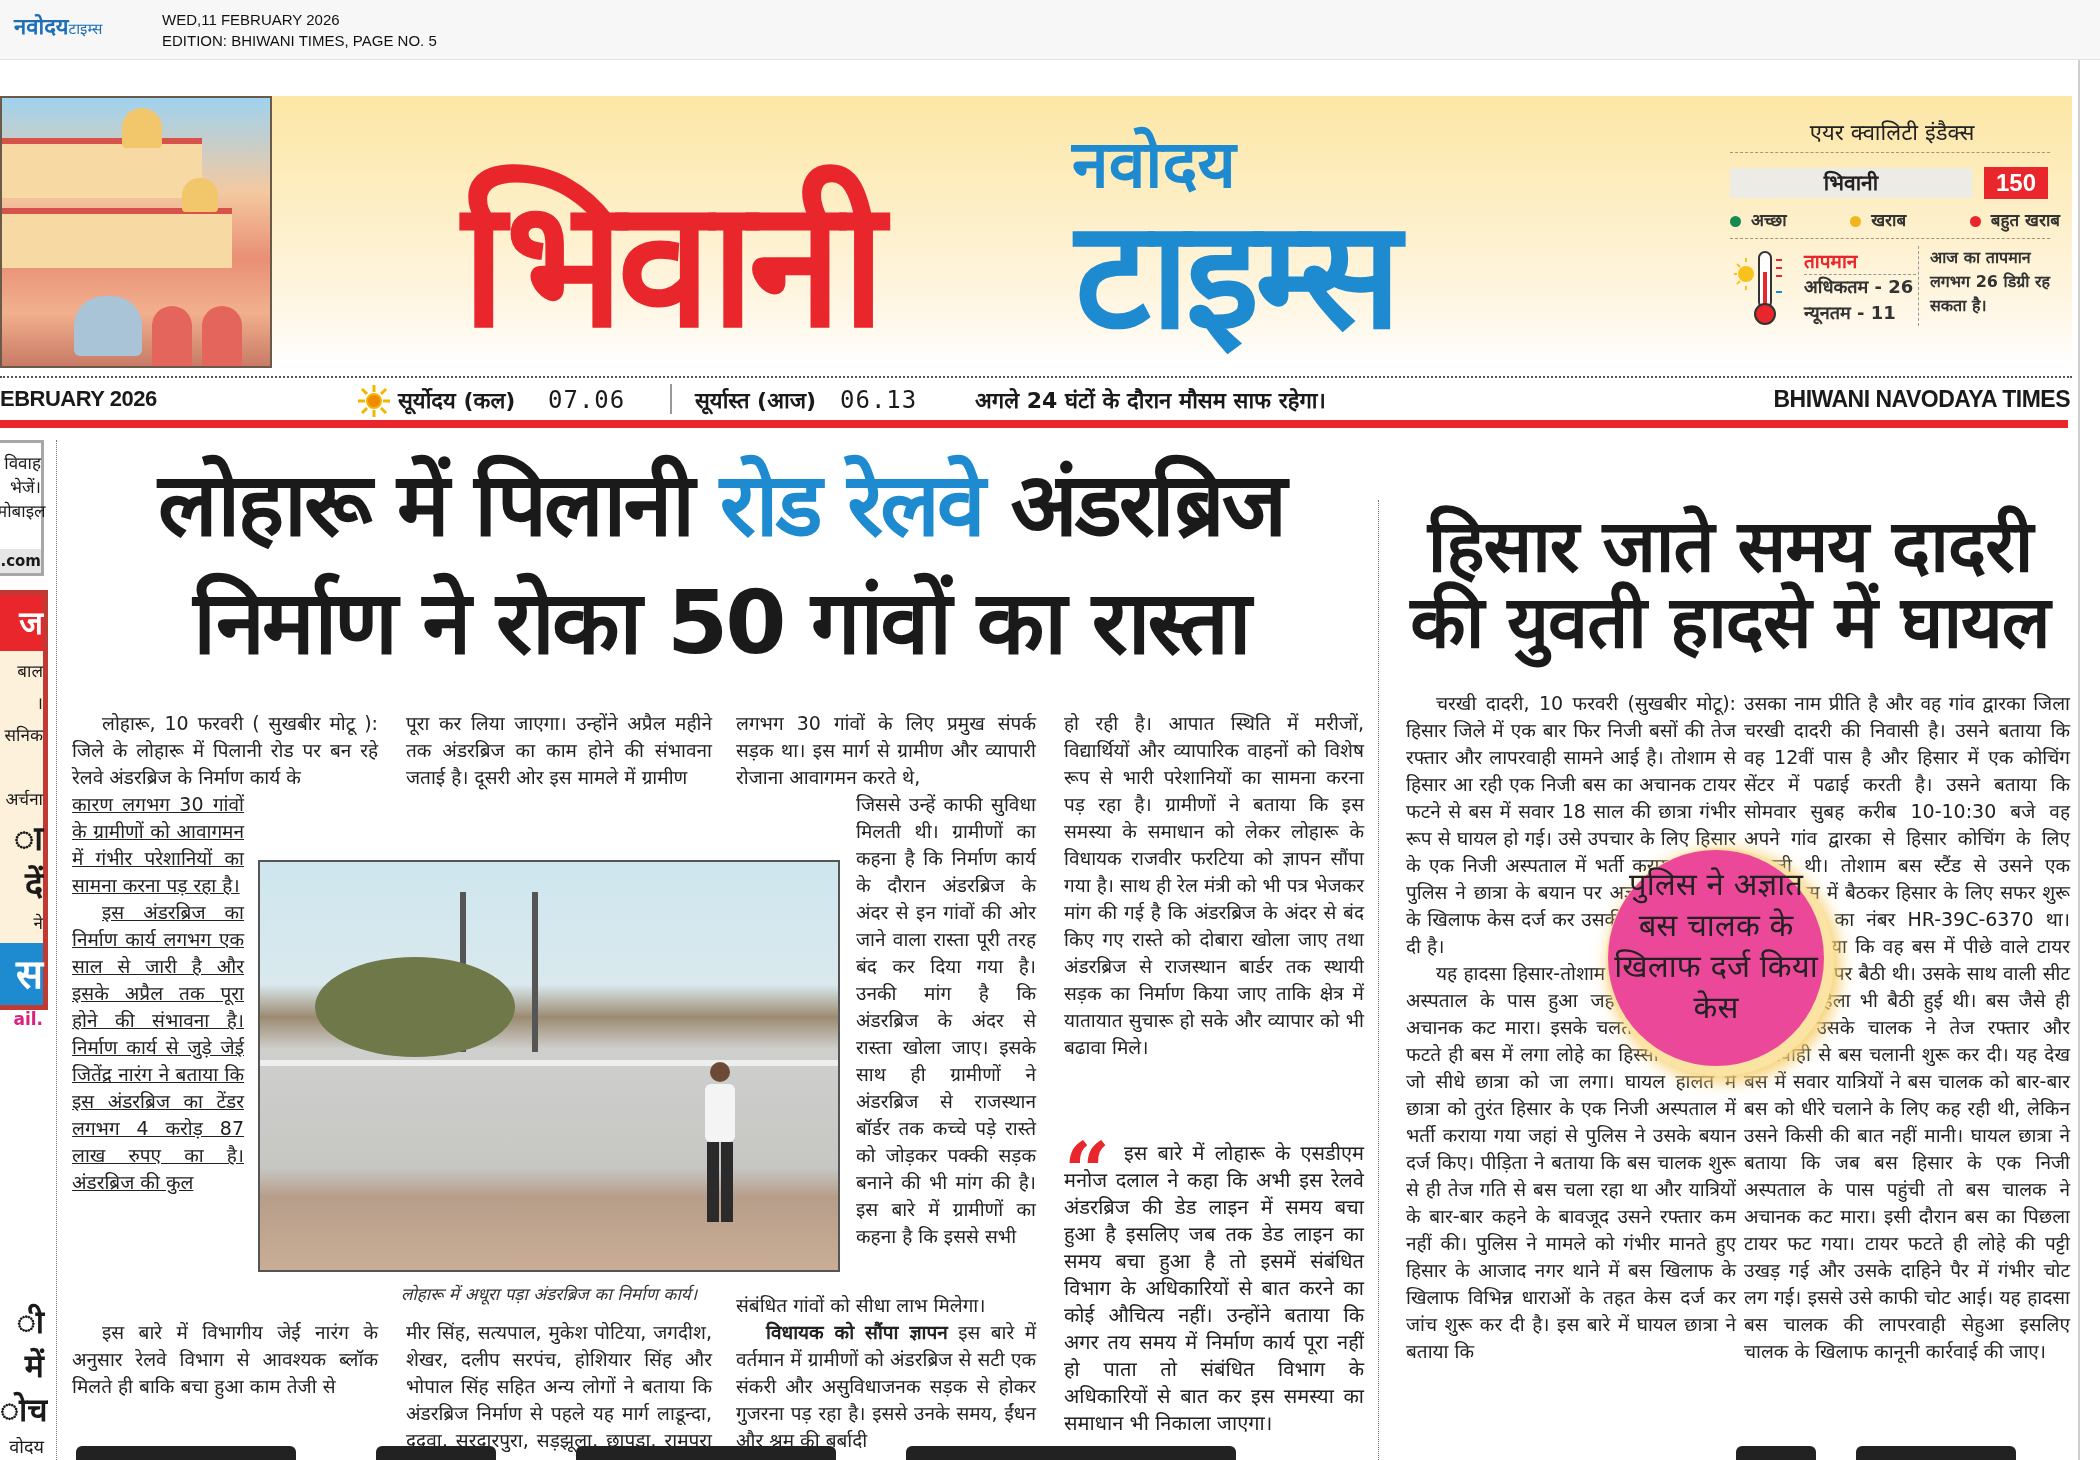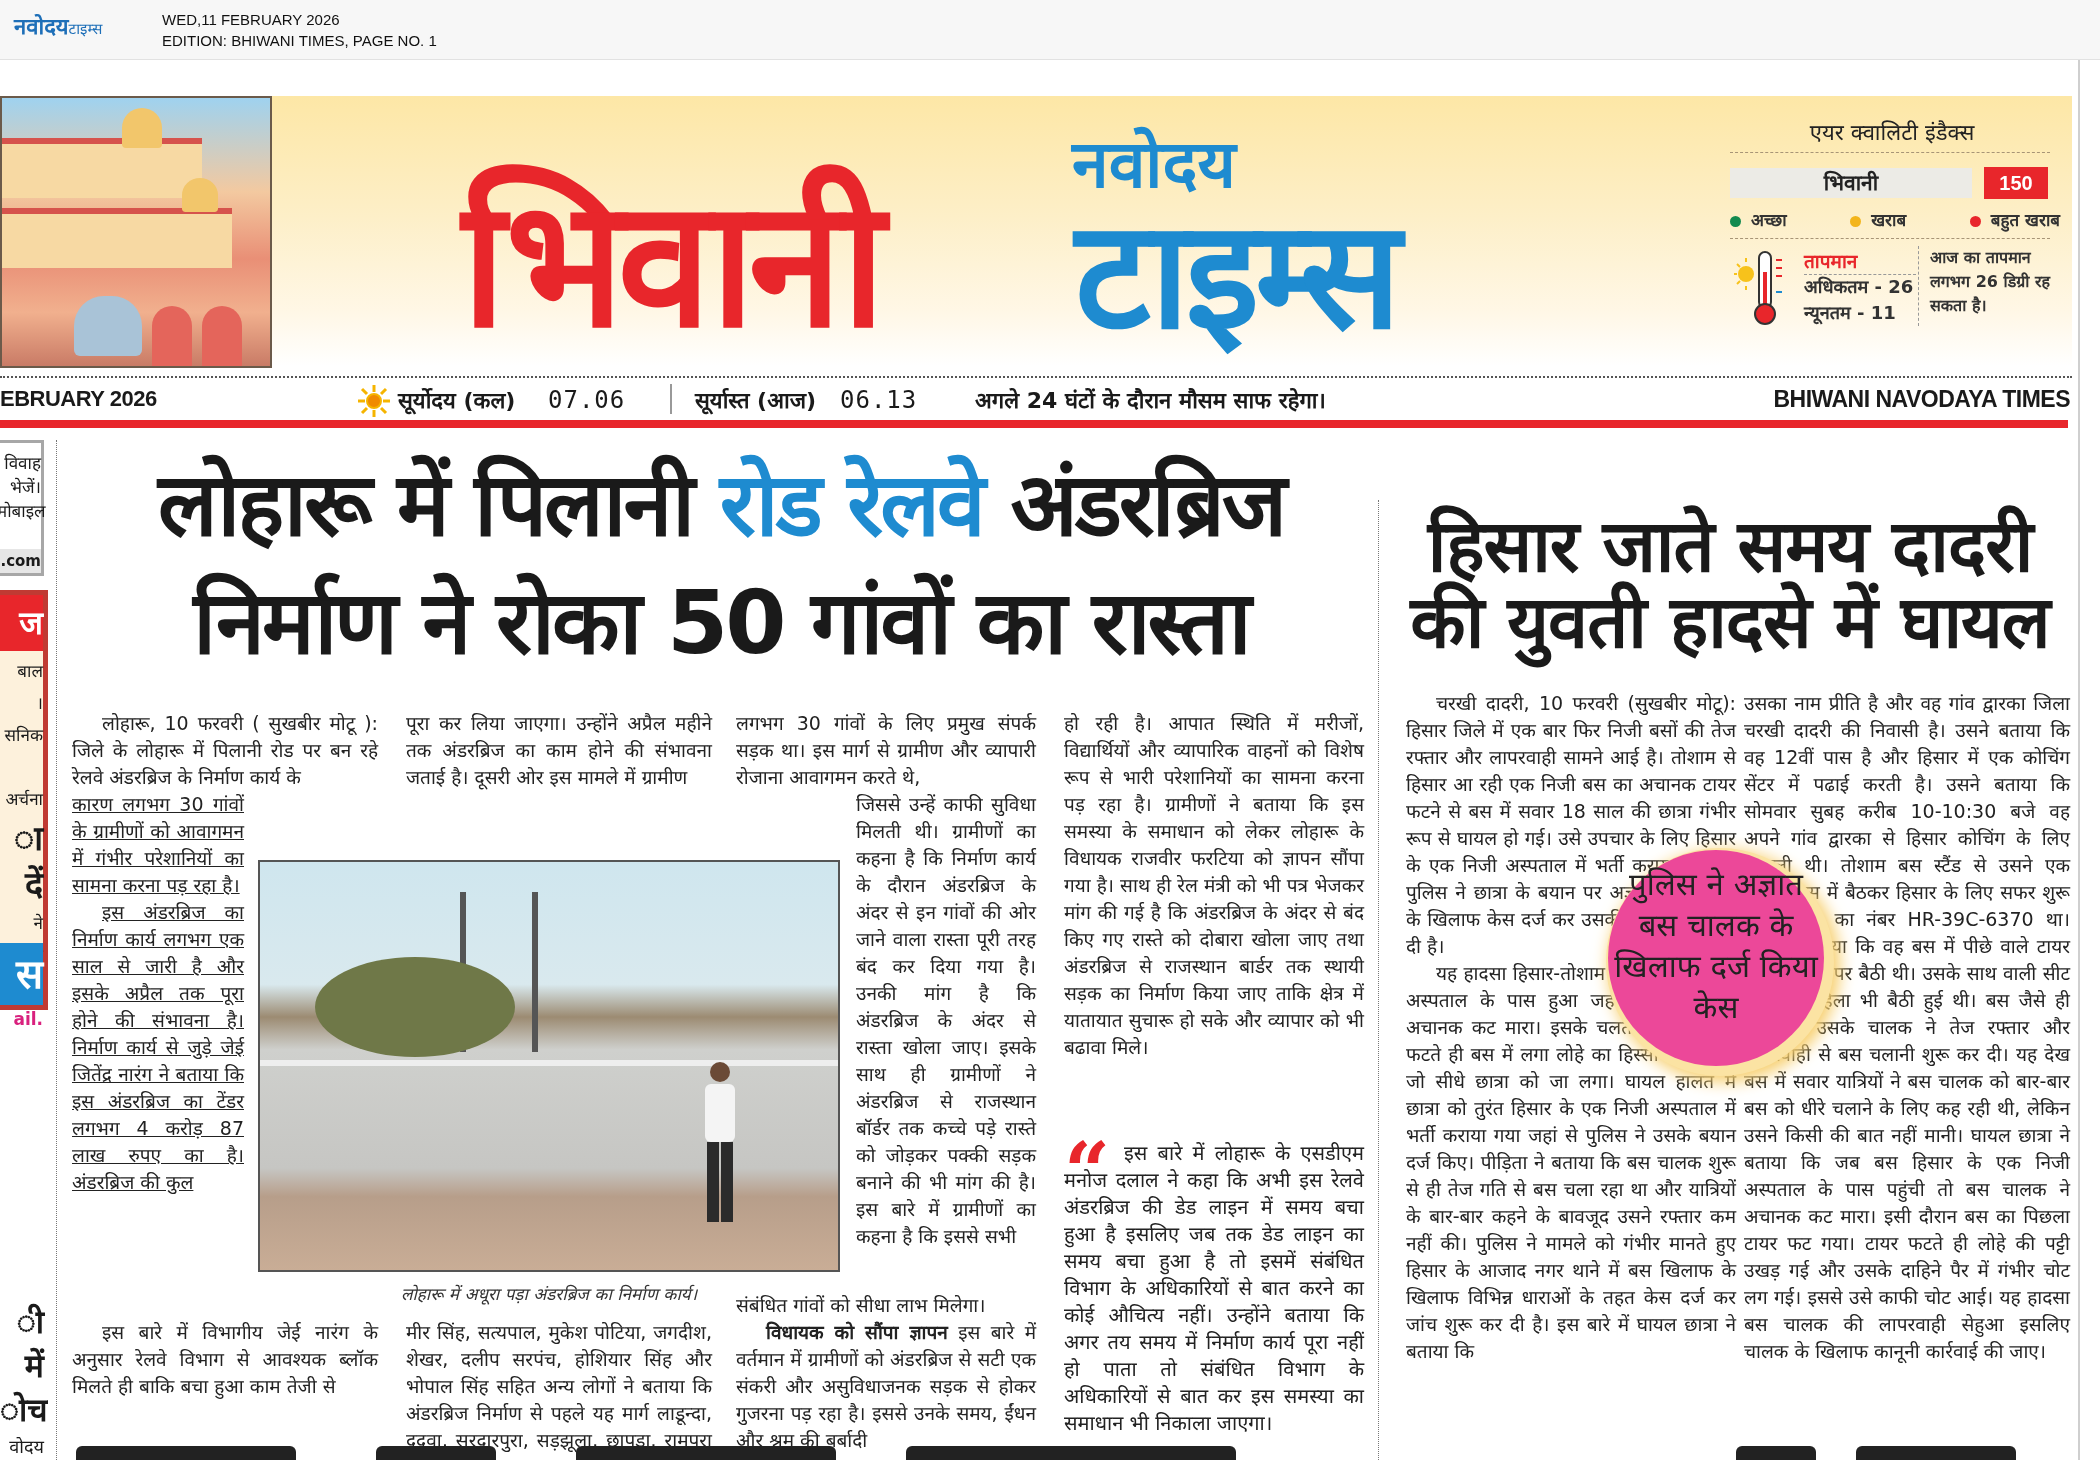--- a/index.html
+++ b/index.html
@@ -25,21 +25,21 @@
 
   .title-hi { position: absolute; left: 462px; top: 120px; font-size: 168px; font-weight: bold; color: #e8262b; letter-spacing: -6px; line-height: 1; font-family: "DejaVu Sans", sans-serif; transform: scaleY(1.05); }
   .title-navodaya { position: absolute; left: 1072px; top: 72px; font-size: 66px; font-weight: bold; color: #1e8bd0; line-height: 1; }
   .title-times { position: absolute; left: 1075px; top: 140px; font-size: 150px; font-weight: bold; color: #1e8bd0; letter-spacing: -4px; line-height: 1; }
 
   
   .aqi { position: absolute; left: 1712px; top: 36px; width: 360px; height: 272px; }
   .aqi .hd { position: absolute; left: 0; top: 20px; width: 360px; text-align: center; font-size: 22px; color: #222; }
   .aqi .rule { position: absolute; left: 18px; width: 320px; height: 0; border-top: 1px dashed #a79476; }
   .aqi .city { position: absolute; left: 18px; top: 72px; width: 242px; height: 30px; background: #ecebe6; text-align: center; font-size: 21px; font-weight: bold; line-height: 30px; color: #222; }
-  .aqi .val { position: absolute; left: 272px; top: 71px; width: 64px; height: 32px; background: #e8262b; color: #fff; font-weight: bold; font-size: 20px; text-align: center; line-height: 32px; font-family: "Liberation Sans", sans-serif; }
+  .aqi .val { position: absolute; left: 272px; top: 71px; width: 64px; height: 32px; background: #e8262b; color: #fff; font-weight: bold; font-size: 24px; text-align: center; line-height: 32px; font-family: "Liberation Sans", sans-serif; }
   .aqi .legend { position: absolute; left: 18px; top: 112px; width: 330px; display: flex; justify-content: space-between; font-size: 17px; font-weight: bold; color: #333; gap: 28px; }
   .aqi .legend span.dot { display: inline-block; width: 11px; height: 11px; border-radius: 50%; margin-right: 10px; vertical-align: middle; }
   .aqi .thermo { position: absolute; left: 20px; top: 152px; width: 60px; height: 80px; }
   .aqi .temp-label { position: absolute; left: 92px; top: 152px; font-size: 19px; color: #e8262b; font-weight: bold; border-bottom: 1px dashed #999; width: 112px; }
   .aqi .temp-max { position: absolute; left: 92px; top: 178px; font-size: 18px; font-weight: bold; color: #333; }
   .aqi .temp-min { position: absolute; left: 92px; top: 204px; font-size: 18px; font-weight: bold; color: #333; }
   .aqi .vsep { position: absolute; left: 206px; top: 150px; height: 80px; border-left: 1px dashed #999; }
   .aqi .note { position: absolute; left: 218px; top: 150px; width: 130px; font-size: 16px; line-height: 24px; font-weight: bold; color: #333; }
 
   
@@ -97,21 +97,21 @@
   .bottom-hint { position: absolute; left: 76px; top: 1386px; width: 1990px; height: 14px; overflow: hidden; }
   .bottom-hint span { position: absolute; top: 0; height: 14px; background: #222; border-radius: 6px 6px 0 0; }
 </style>
 </head>
 <body>
 
 <div class="topbar">
   <div class="logo"><span>नवोदय</span><small>टाइम्स</small></div>
   <div class="meta">
     <div>WED,11 FEBRUARY 2026</div>
-    <div>EDITION: BHIWANI TIMES, PAGE NO. 1</div>
+    <div>EDITION: BHIWANI TIMES, PAGE NO. 5</div>
   </div>
 </div>
 
 <div class="page">
 
   <div class="mast"></div>
   <div class="temple">
     <div class="tw" style="left:0;top:40px;width:200px;height:60px;"></div>
     <div class="tw" style="left:0;top:110px;width:230px;height:60px;"></div>
     <div class="dome" style="left:120px;top:10px;width:40px;height:40px;"></div>

